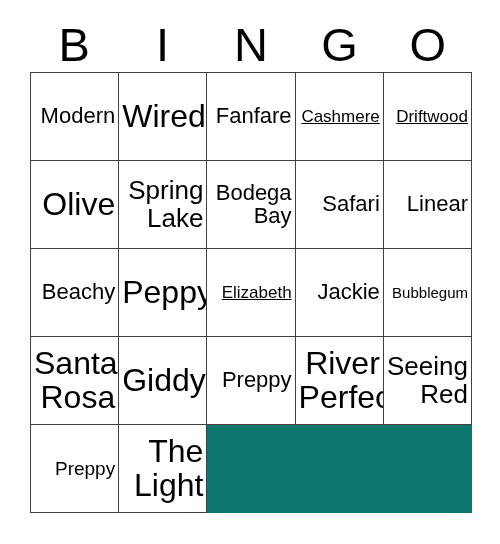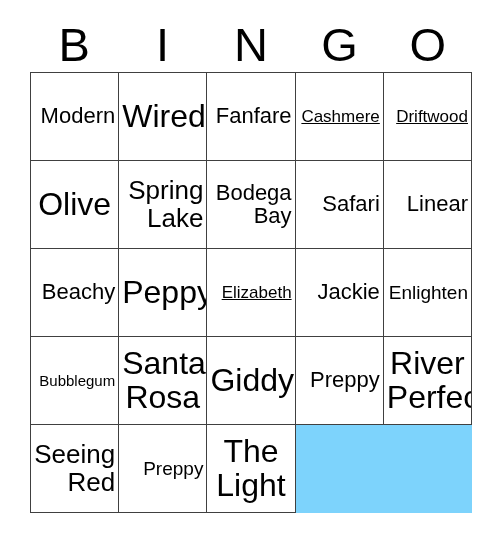--- a/index.html
+++ b/index.html
@@ -50,21 +50,21 @@
     left: 30px;
     top: 72px;
     width: 442px;
     height: 441px;
     display: grid;
     grid-template-columns: repeat(5, 1fr);
     grid-template-rows: repeat(5, 1fr);
     border-top: 1px solid #404040;
     border-left: 1px solid #404040;
     box-sizing: border-box;
-    background: #7dd3fc;
+    background: #0f766e;
   }
 
   .cell {
     border-right: 1px solid #404040;
     border-bottom: 1px solid #404040;
     box-sizing: border-box;
     display: flex;
     align-items: center;
     justify-content: center;
     padding: 2px 3px;
@@ -76,21 +76,21 @@
     display: block;
     width: 100%;
     text-align: right;
     line-height: 1.04;
     color: #000000;
     word-break: normal;
     hyphens: none;
   }
 
   
-  .fs-xxl   { font-size: 32px; text-align: center; }
+  .fs-xxl   { font-size: 32px; }
   .fs-xl    { font-size: 22px; }
   .fs-l     { font-size: 26px; }
   .fs-m     { font-size: 22px; }
   .fs-s     { font-size: 19px; }
   .fs-xs    { font-size: 17px; text-decoration: underline; }
   .fs-tiny  { font-size: 15px; }
 </style>
 </head>
 <body>
 
@@ -155,23 +155,20 @@
       <span class="cell-text fs-xxl">Peppy</span>
     </div>
     <div class="cell">
       <span class="cell-text fs-xs">Elizabeth</span>
     </div>
     <div class="cell">
       <span class="cell-text fs-xl">Jackie</span>
     </div>
 
     <div class="cell">
-      <span class="cell-text fs-s">Enlighten</span>
-    </div>
-    <div class="cell">
       <span class="cell-text fs-tiny">Bubblegum</span>
     </div>
     <div class="cell">
       <span class="cell-text fs-xxl">Santa Rosa</span>
     </div>
     <div class="cell">
       <span class="cell-text fs-xxl">Giddy</span>
     </div>
 
     <div class="cell">

